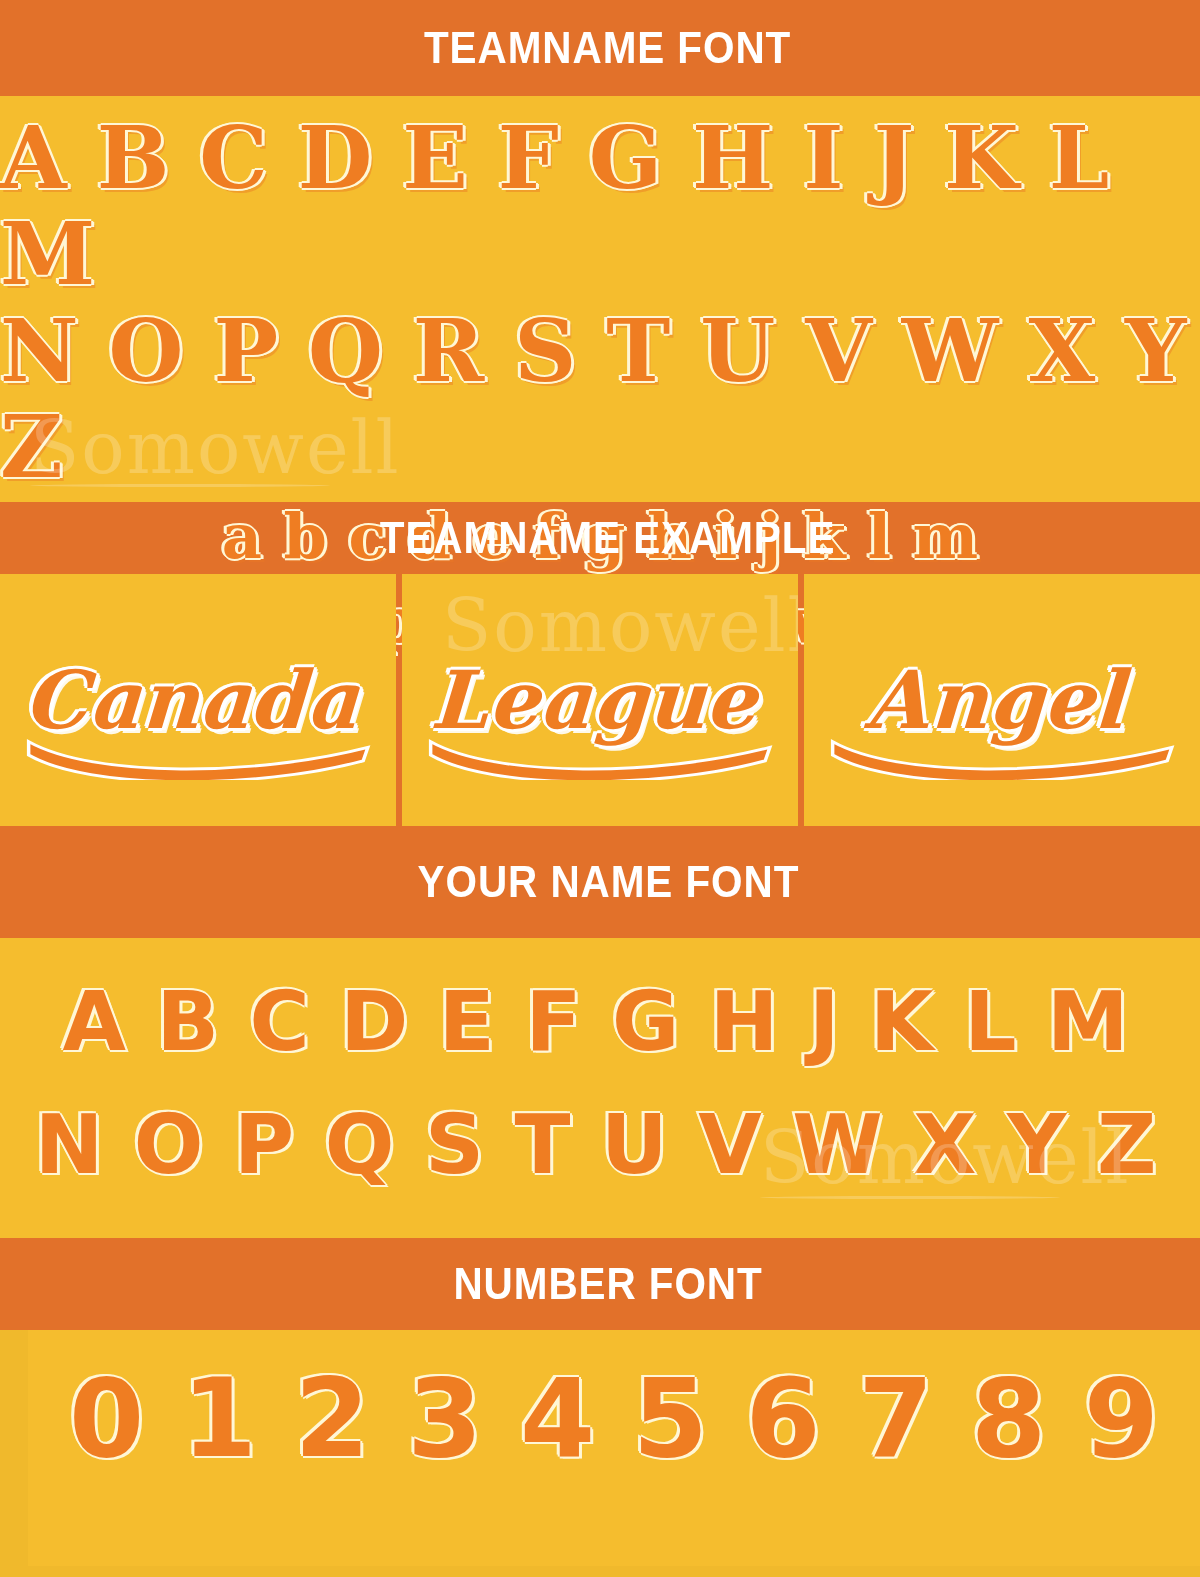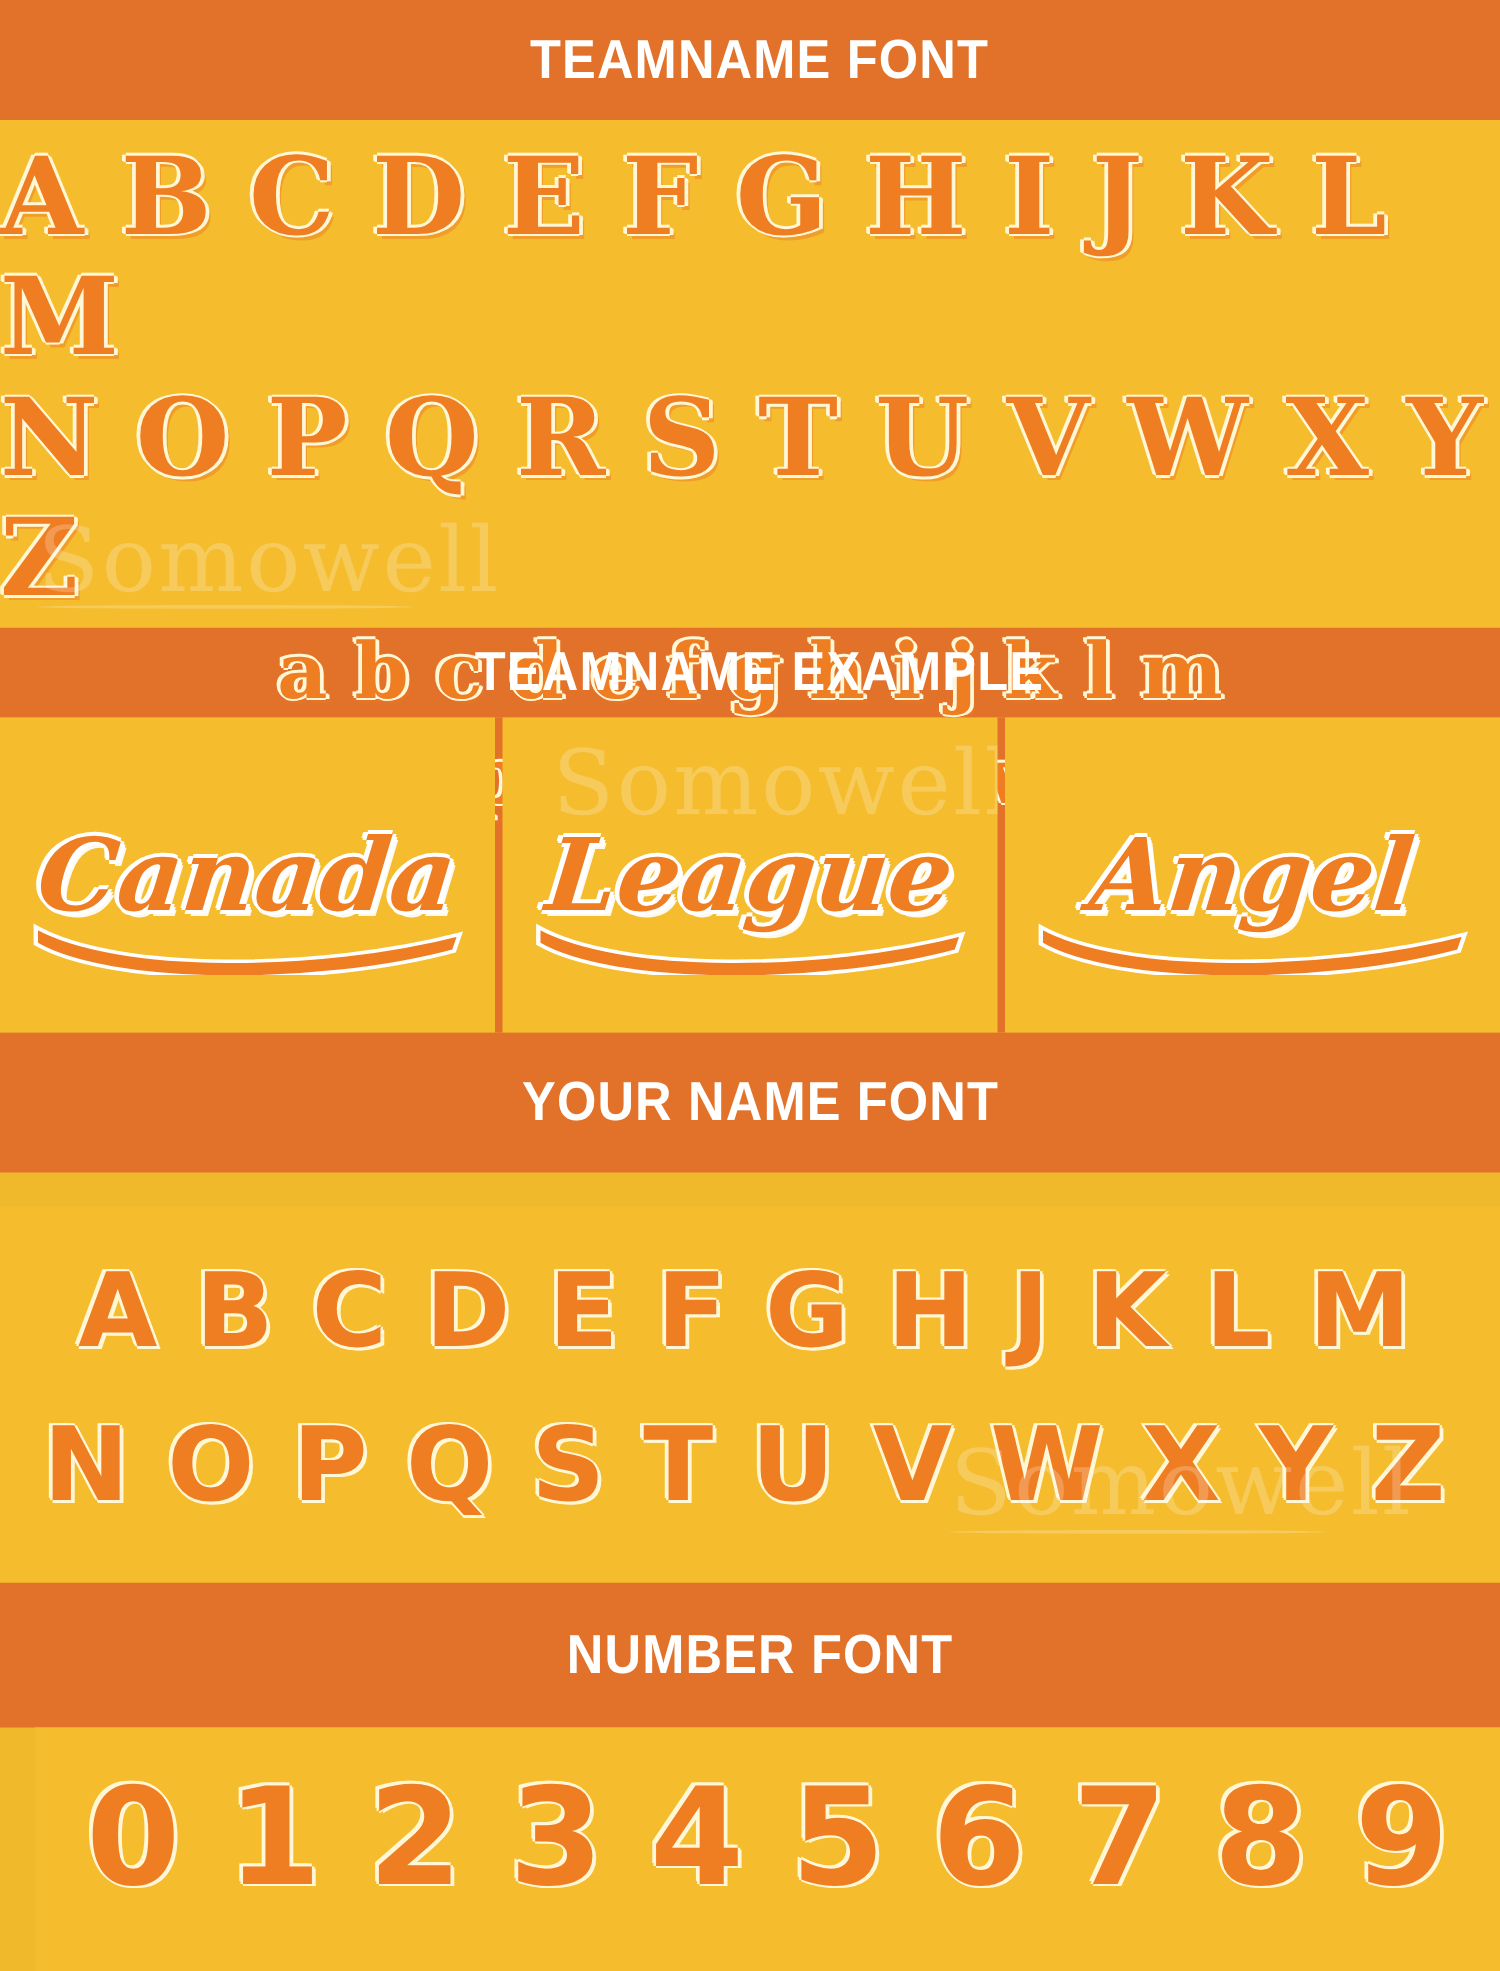--- a/index.html
+++ b/index.html
@@ -37,21 +37,21 @@
   }
   .bar-title {
     font-size: 44px;
     line-height: 1;
     font-weight: bold;
     transform: scaleX(0.92);
   }
   .bar-1 { height: 96px; }
   .bar-2 { height: 72px; }
   .bar-3 { height: 112px; }
-  .bar-4 { height: 116px; }
+  .bar-4 { height: 92px; }
 
   
   .panel {
     background: #f5bd2e;
     position: relative;
   }
 
   
   .script-panel {
     padding: 14px 0 18px 0;
@@ -119,21 +119,20 @@
     width: 88%;
     height: 48px;
     z-index: 1;
   }
 
   
   .block-panel {
     padding: 22px 8px 26px 0;
     height: 300px;
     box-sizing: border-box;
-    margin-top: 28px;
   }
   .block-row {
     display: flex;
     justify-content: center;
     align-items: center;
     gap: 20px;
     font-family: "DejaVu Sans", sans-serif;
     font-weight: bold;
     font-size: 82px;
     line-height: 1.5;

